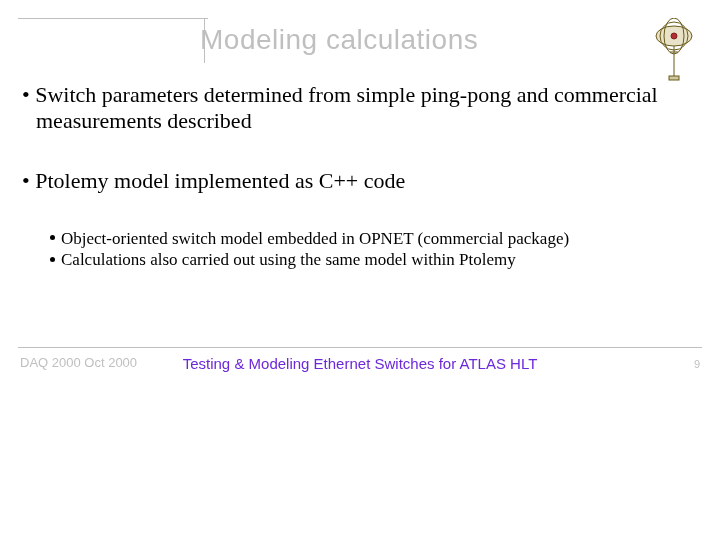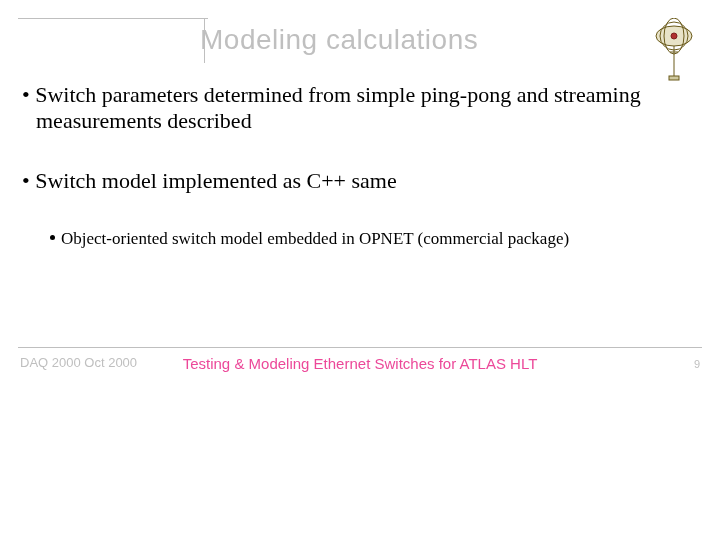--- a/index.html
+++ b/index.html
@@ -93,21 +93,21 @@
     font-size: 13px;
     color: #bfbfbf;
   }
   .footer-center {
     position: absolute;
     left: 0; right: 0;
     bottom: 16px;
     text-align: center;
     font-family: Arial, Helvetica, sans-serif;
     font-size: 15px;
-    color: #ec4899;
+    color: #6d28d9;
   }
   .footer-right {
     position: absolute;
     right: 20px;
     bottom: 18px;
     font-family: Arial, Helvetica, sans-serif;
     font-size: 11px;
     color: #bfbfbf;
   }
 </style>
@@ -128,24 +128,25 @@
         <ellipse cx="22" cy="18" rx="14" ry="14"></ellipse>
         <circle cx="22" cy="18" r="3" fill="#b03030" stroke="#802020"></circle>
         <line x1="22" y1="28" x2="22" y2="60"></line>
         <line x1="18" y1="34" x2="26" y2="34"></line>
         <rect x="17" y="58" width="10" height="4" fill="#cfc9a0"></rect>
       </g>
     </svg>
   </div>
 
   <div class="body">
-    <div class="bullet"><span>Switch parameters determined from simple ping-pong and streaming measurements described</span></div>
-    <div class="bullet"><span>Switch model implemented as C++ same</span></div>
+    <div class="bullet"><span>Switch parameters determined from simple ping-pong and commercial measurements described</span></div>
+    <div class="bullet"><span>Ptolemy model implemented as C++ code</span></div>
     <div class="sublist">
       <div class="sub"><span class="dot"></span><span>Object-oriented switch model embedded in OPNET (commercial package)</span></div>
+      <div class="sub"><span class="dot"></span><span>Calculations also carried out using the same model within Ptolemy</span></div>
     </div>
   </div>
 
   <div class="footer-rule"></div>
   <div class="footer-left">DAQ 2000 Oct 2000</div>
   <div class="footer-center">Testing &amp; Modeling Ethernet Switches for ATLAS HLT</div>
   <div class="footer-right">9</div>
 
 </div>
 

